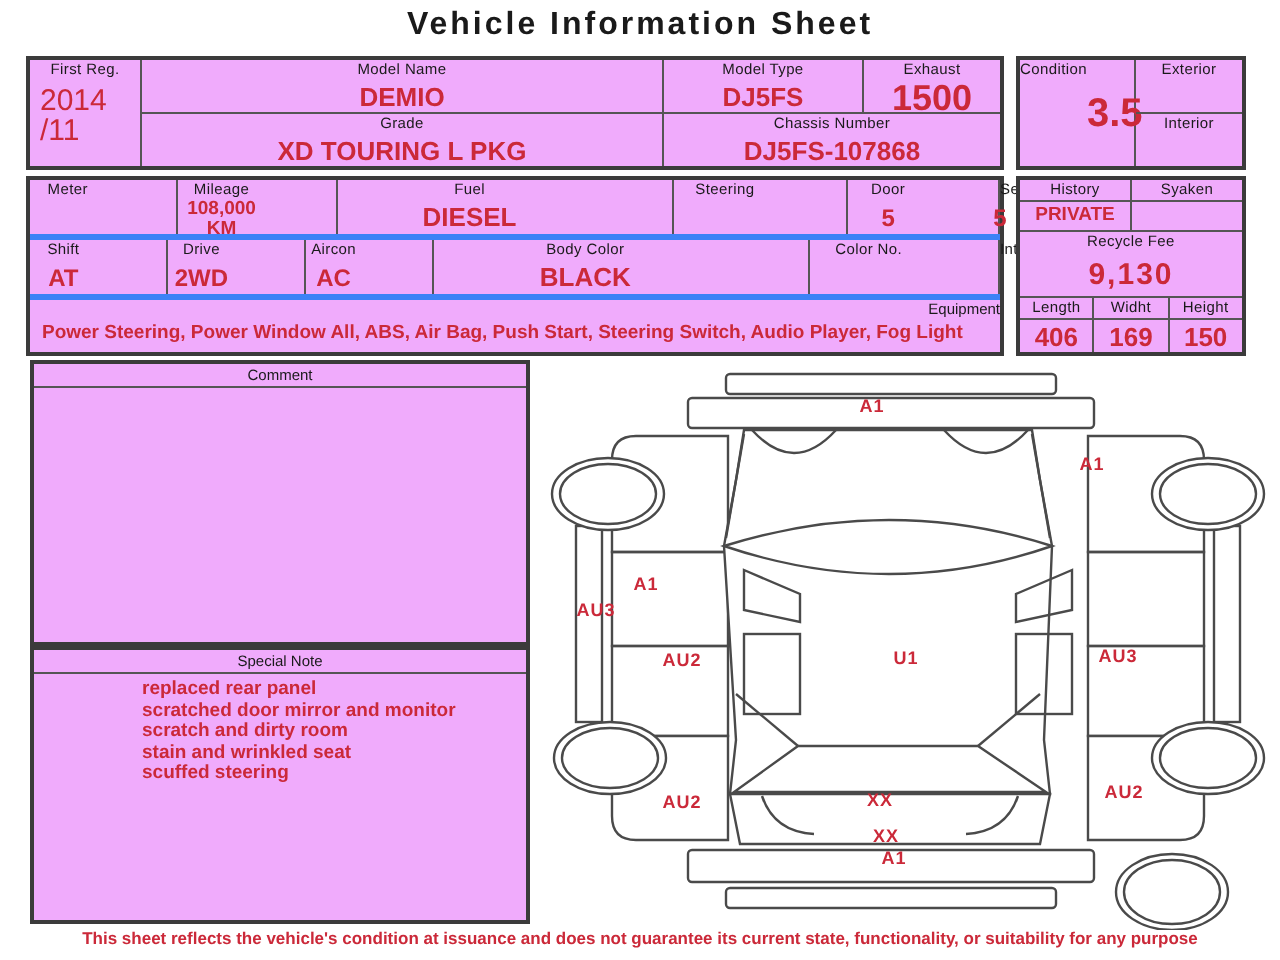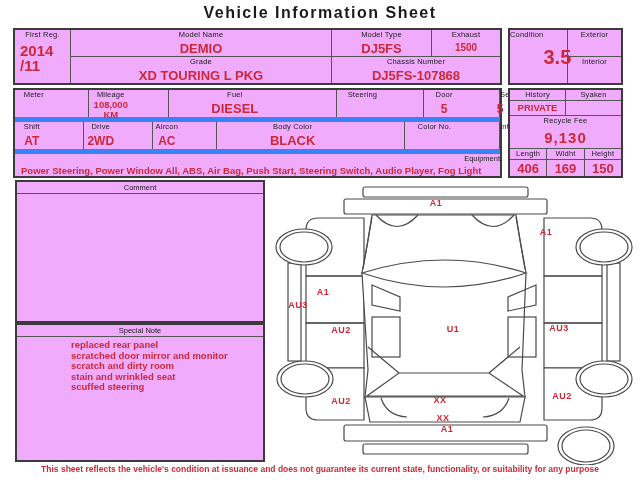--- a/index.html
+++ b/index.html
@@ -10,39 +10,39 @@
   .box{position:absolute;border:2px solid #3b3b3b;background:#f0abfc;box-sizing:border-box;}
   .hdr{font-size:7.5px;line-height:10px;height:10px;text-align:center;color:#1a1a1a;
        white-space:nowrap;letter-spacing:0.2px;overflow:visible;}
   .val{color:#cb2939;font-weight:bold;text-align:center;display:flex;align-items:center;
        justify-content:center;line-height:1;flex:1;}
   .cell{display:flex;flex-direction:column;box-sizing:border-box;min-width:0;}
   .cell + .cell{border-left:1px solid #555;}
   
   .tl{left:13px;top:28px;width:489px;height:57px;display:flex;}
   .tl-first{width:55px;border-right:1px solid #555;display:flex;flex-direction:column;}
-  .fr-val{color:#cb2939;font-weight:bold;font-size:15px;line-height:15px;padding:3px 0 0 5px;}
+  .fr-val{color:#cb2939;font-weight:normal;font-size:15px;line-height:15px;padding:3px 0 0 5px;}
   .tl-main{flex:1;display:flex;flex-direction:column;min-width:0;}
   .tl-row{display:flex;flex:1;min-height:0;}
   .tl-row.r1{border-bottom:1px solid #555;}
   .c-mn,.c-gr{width:260px;}
   .c-mt{width:100px;}
   .c-ex,.c-ch{flex:1;}
-  .fs13{font-size:13px;}.fs14{font-size:10px;}.fs12{font-size:12px;}
+  .fs13{font-size:13px;}.fs14{font-size:18px;}.fs12{font-size:12px;}
   .fs10{font-size:9.5px;}
   
   .tr{left:508px;top:28px;width:115px;height:57px;display:flex;}
   .cond{width:57px;border-right:1px solid #555;display:flex;flex-direction:row;}
   .cond .val{font-size:20px;}
   .extint{flex:1;display:flex;flex-direction:column;}
   .ext{flex:1;border-bottom:1px solid #555;display:flex;flex-direction:column;}
   .int{flex:1;display:flex;flex-direction:column;}
   
   .ml{left:13px;top:88px;width:489px;height:90px;display:flex;flex-direction:column;}
-  .mlrow{display:flex;border-bottom:5px solid #3b82f6;height:27px;gap:35px;}
+  .mlrow{display:flex;border-bottom:3px solid #3b82f6;height:27px;gap:35px;}
   .w-meter{width:52px;}.w-mileage{width:62px;}.w-fuel{width:183px;}
   .w-steering{width:72px;}.w-door{width:56px;}.w-seat{flex:1;}
   .w-shift{width:40px;}.w-drive{width:40px;}.w-aircon{width:34px;}
   .w-body{width:183px;}.w-colorno{width:72px;}.w-intcolor{flex:1;}
   .eq-hdr{height:10px;font-size:7.5px;line-height:10px;text-align:right;padding-left:37px;}
   .eq-text{flex:1;color:#cb2939;font-weight:bold;font-size:9.5px;line-height:11px;
            padding:1px 6px 0 6px;text-align:left;}
   
   .mr{left:508px;top:88px;width:115px;height:90px;display:flex;flex-direction:column;}
   .hs{height:25px;display:flex;border-bottom:1px solid #555;}

